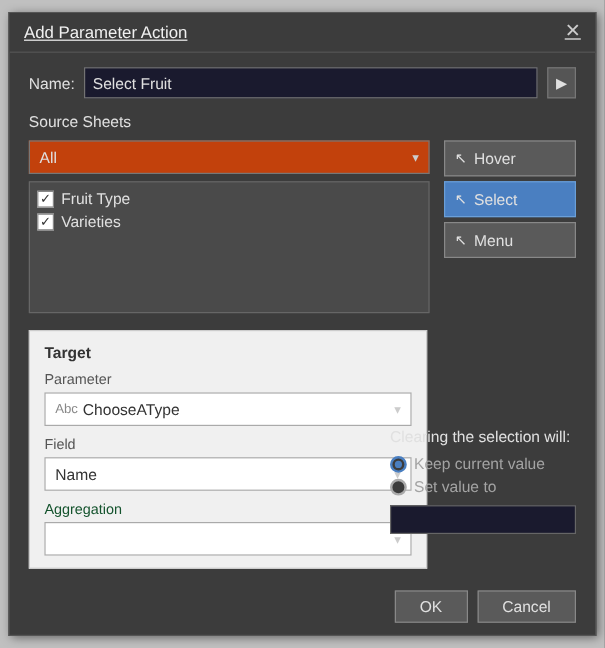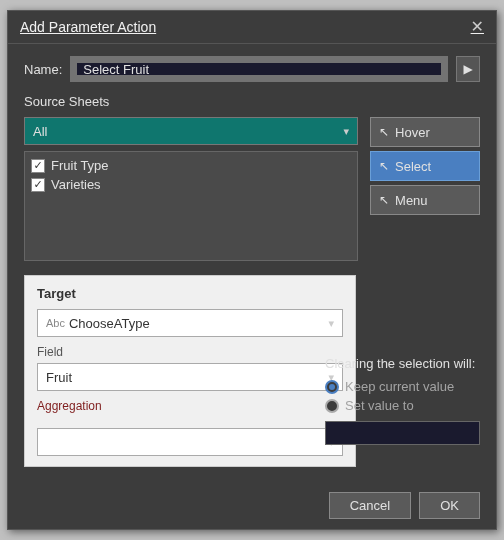--- a/index.html
+++ b/index.html
@@ -52,21 +52,21 @@
       margin-bottom: 12px;
       gap: 8px;
     }
     .name-label {
       color: #e0e0e0;
       white-space: nowrap;
     }
     .name-input {
       flex: 1;
       background: #1a1a2e;
-      border: 7px solid #737373;
+      border: 1px solid #737373;
       color: #e0e0e0;
       padding: 4px 6px;
       font-size: 13px;
       height: 26px;
     }
     .name-arrow-btn {
       background: #555;
       border: 1px solid #777;
       color: #e0e0e0;
       width: 24px;
@@ -86,21 +86,21 @@
       font-size: 13px;
     }
     .main-content {
       display: flex;
       gap: 12px;
     }
     .left-panel {
       flex: 1;
     }
     .source-dropdown {
-      background: #0f766e;
+      background: #c2410c;
       border: 1px solid #777;
       color: #e0e0e0;
       padding: 4px 8px;
       width: 100%;
       height: 28px;
       display: flex;
       align-items: center;
       justify-content: space-between;
       cursor: pointer;
       margin-bottom: 6px;
@@ -224,23 +224,23 @@
       display: flex;
       align-items: center;
       justify-content: space-between;
       cursor: pointer;
       font-size: 13px;
     }
     .agg-col {
       flex: 1;
     }
     .agg-label {
-      color: #7f1d1d;
+      color: #14532d;
       font-size: 12px;
-      margin-bottom: 15px;
+      margin-bottom: 4px;
     }
     
     .bottom-right {
       position: absolute;
       right: 16px;
       top: 345px;
       width: 155px;
     }
     .clearing-label {
       color: #e0e0e0;
@@ -362,32 +362,33 @@
         </button>
         <button class="action-btn">
           <span class="action-btn-icon">↖</span>
           <span>Menu</span>
         </button>
       </div>
     </div>
 
     <div class="target-section">
       <div class="target-label">Target</div>
+      <div class="param-label">Parameter</div>
       <div class="param-dropdown">
         <div class="param-dropdown-text">
           <span class="abc-badge">Abc</span>
           <span>ChooseAType</span>
         </div>
         <span class="chevron">▾</span>
       </div>
       <div class="field-row">
         <div class="field-col">
           <div class="field-label">Field</div>
           <div class="field-dropdown">
-            <span>Fruit</span>
+            <span>Name</span>
             <span class="chevron">▾</span>
           </div>
         </div>
         <div class="agg-col">
           <div class="agg-label">Aggregation</div>
           <div class="field-dropdown">
             <span></span>
             <span class="chevron">▾</span>
           </div>
         </div>
@@ -404,16 +405,16 @@
       </div>
       <div class="radio-option">
         <div class="radio-circle"></div>
         <span>Set value to</span>
       </div>
       <input class="set-value-input" type="text" style="">
     </div>
   </div>
 
   <div class="dialog-footer">
+    <button class="footer-btn">OK</button>
     <button class="footer-btn">Cancel</button>
-    <button class="footer-btn">OK</button>
   </div>
 </div>
 
 </body></html>

